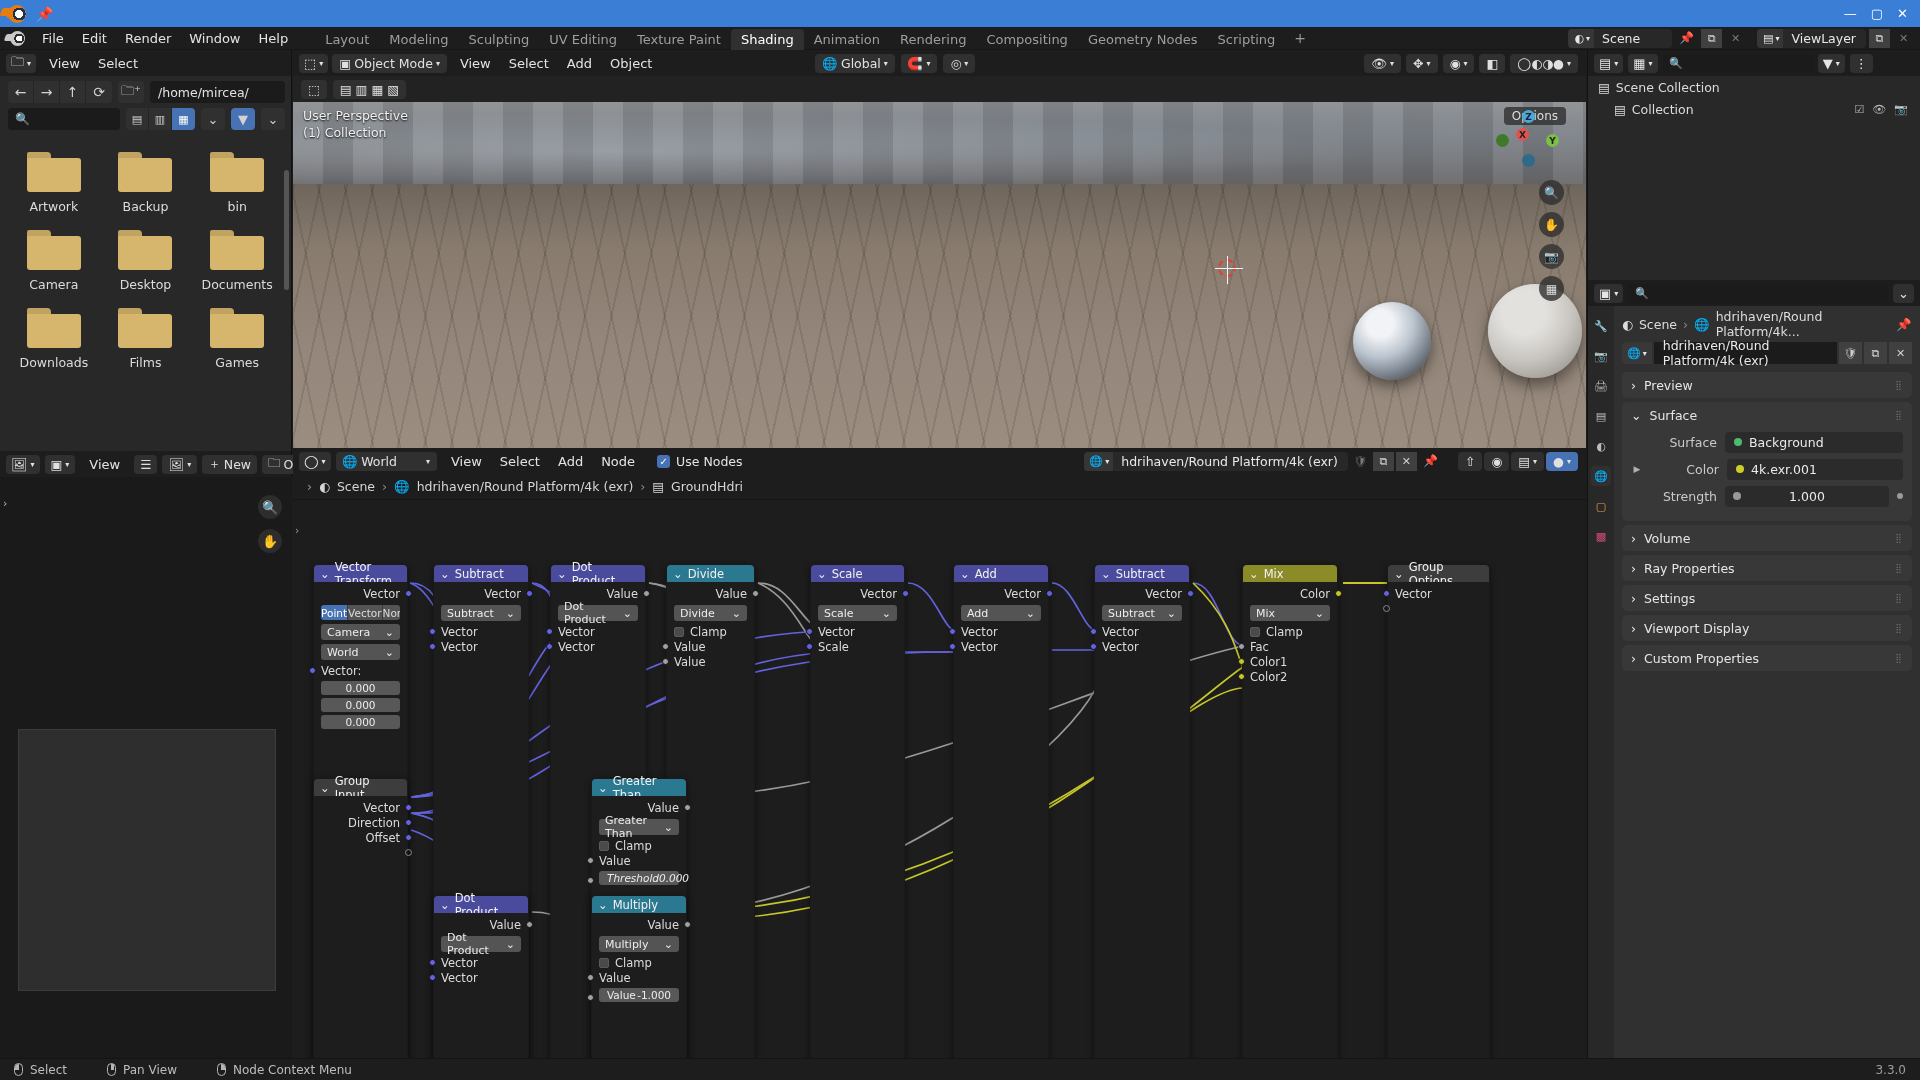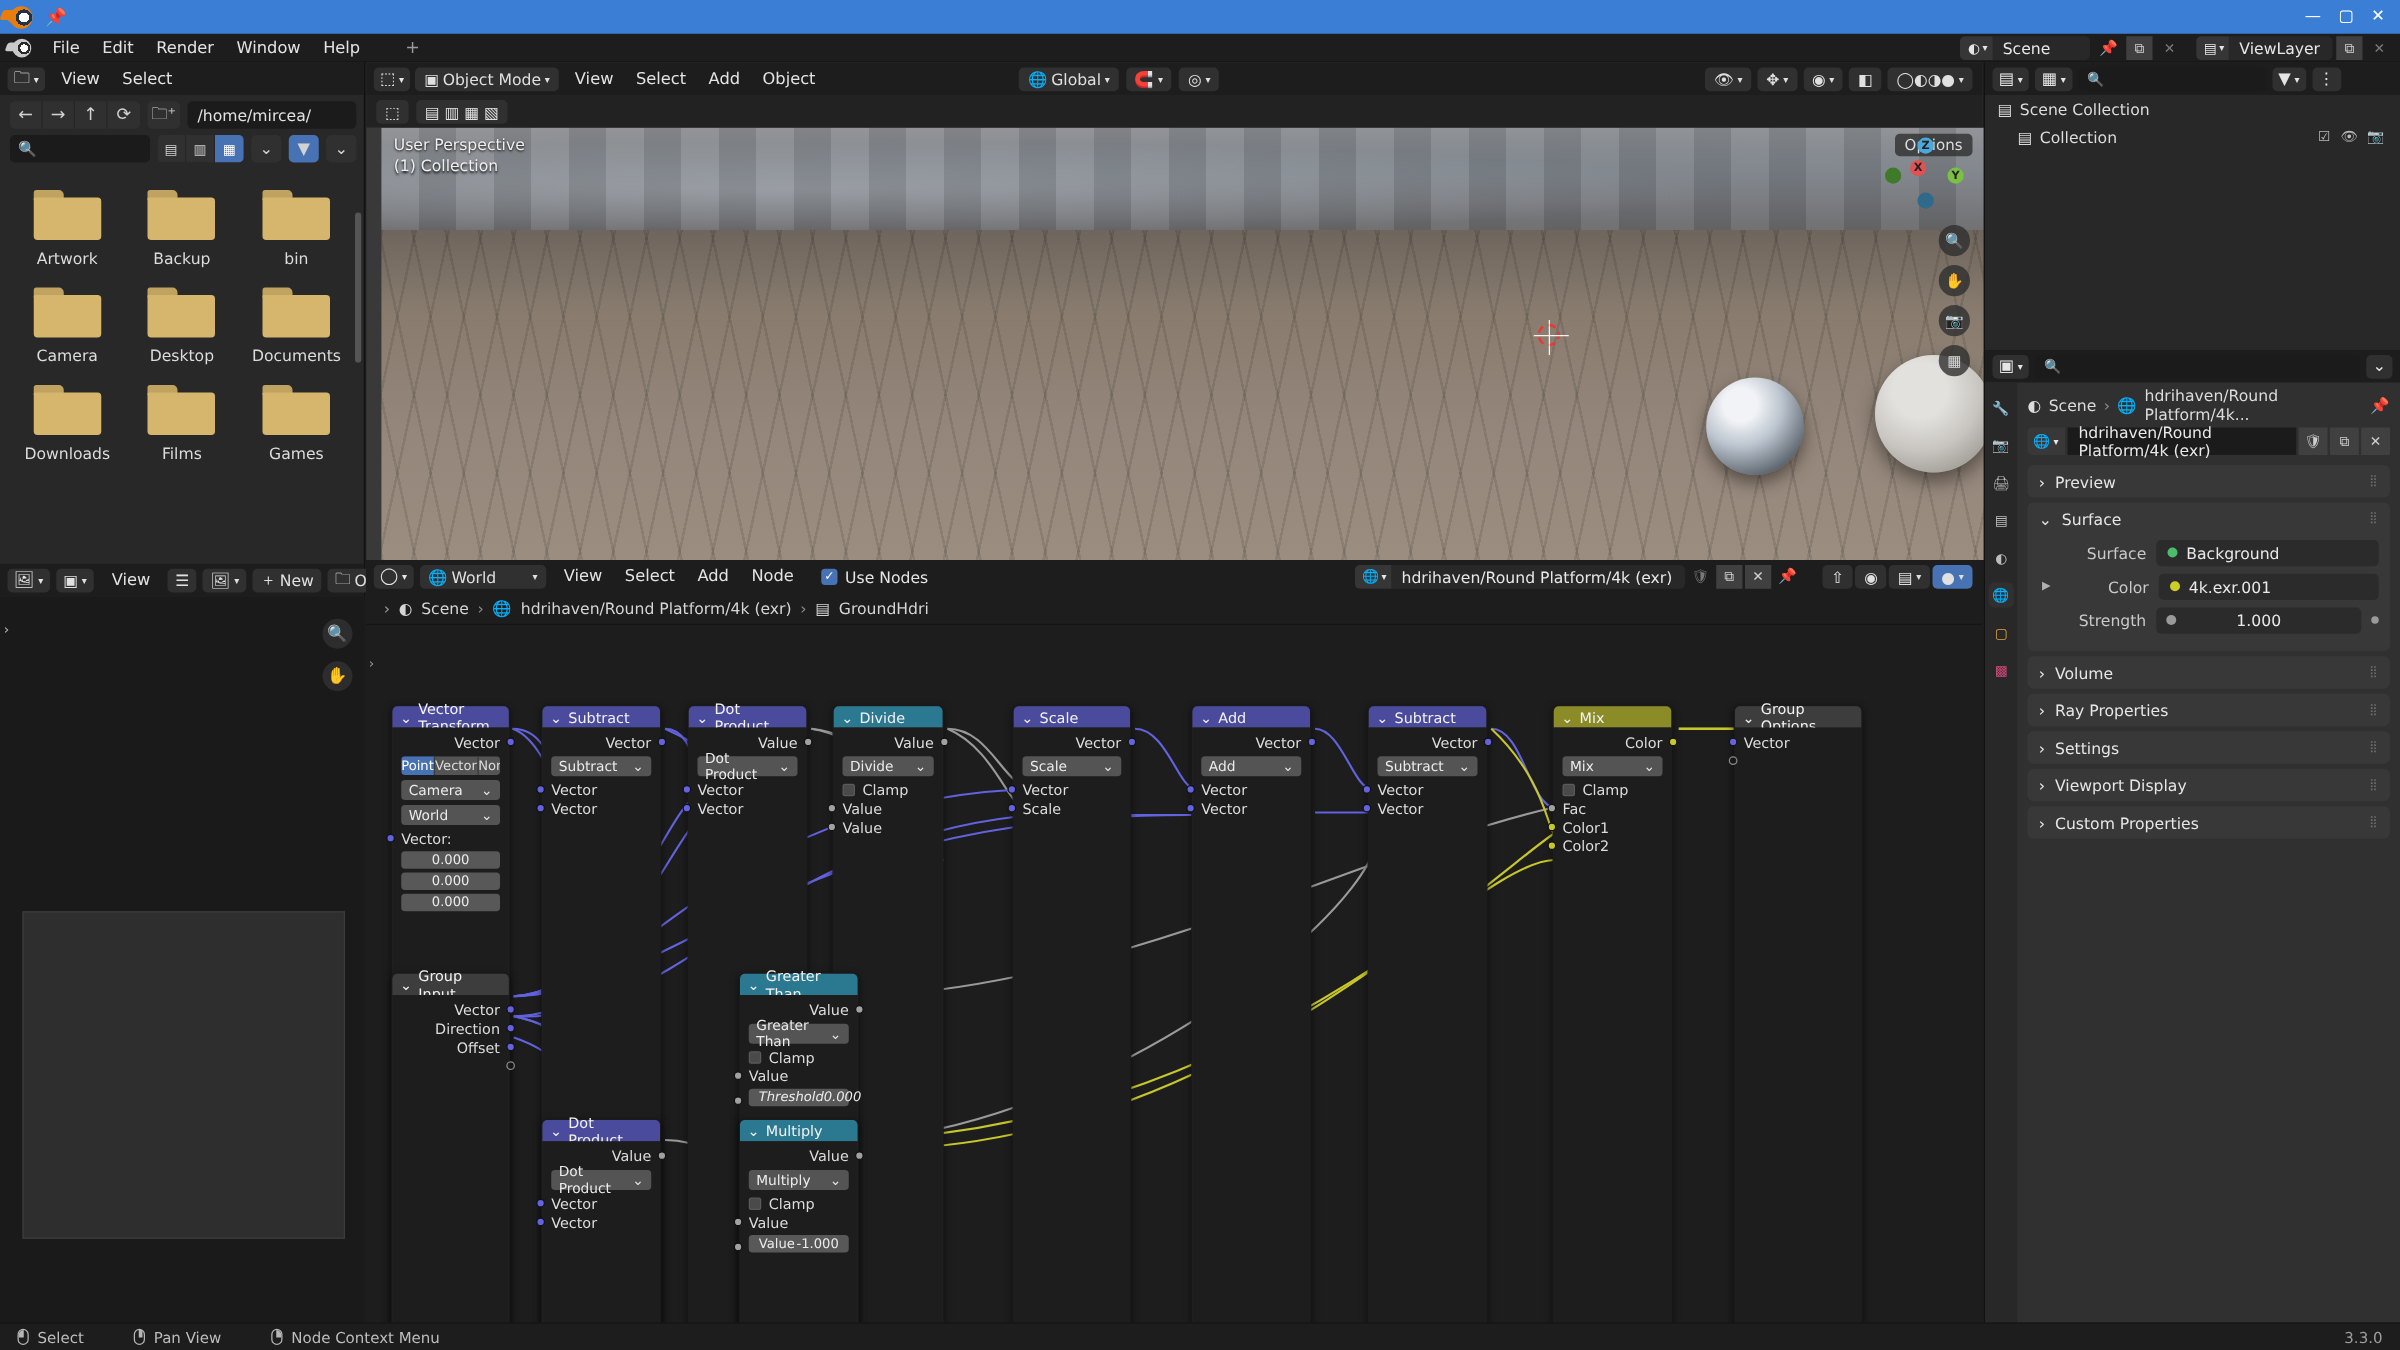--- a/index.html
+++ b/index.html
@@ -74,21 +74,21 @@
   .ie-img { position:absolute; left:18px; top:252px; width:258px; height:262px; background:#2e2e2e; border:1px solid #3c3c3c;}
   .ie-sidewidget { position:absolute; right:10px; top:18px; display:flex; flex-direction:column; gap:10px; align-items:center;}
   .circbtn { width:24px;height:24px;border-radius:50%; background:#3a3a3a99; display:flex;align-items:center;justify-content:center; color:#ddd; font-size:13px;}
   .ie-arrow { position:absolute; left:3px; top:20px; color:#bbb; font-size:11px;}
 
   
   .viewport { position:absolute; left:293px; top:0; width:1293px; height:398px; background:#393939;}
   .vp-header { height:26px; background:#1d1d1d; display:flex; align-items:center; gap:4px; padding-left:6px; position:relative; z-index:5;}
   .vp-header2 { height:26px; background:#222; display:flex; align-items:center; gap:6px; padding-left:8px; position:relative; z-index:5;}
   .vp-chip{display:flex;align-items:center;gap:3px;background:#303030;border-radius:4px;padding:2px 7px;height:19px;font-size:12.5px;color:#e0e0e0;}
-  .vp-scene { position:absolute; left:12px; top:52px; width:1293px; height:346px; overflow:hidden;}
+  .vp-scene { position:absolute; left:0; top:52px; width:1293px; height:346px; overflow:hidden;}
   .sky { position:absolute;left:0;top:0;width:1293px;height:82px;
      background:linear-gradient(180deg,#8d8f92 0%, #7e8288 40%, #6a6a6c 100%);}
   .sky:after{content:"";position:absolute;left:0;top:0;width:100%;height:100%;
      background:repeating-linear-gradient(90deg, rgba(255,255,255,.05) 0 30px, rgba(0,0,0,.08) 30px 60px),
                 radial-gradient(ellipse at 25% 60%, rgba(200,210,220,.35), transparent 55%),
                 radial-gradient(ellipse at 70% 35%, rgba(120,130,140,.4), transparent 50%);}
   .ground { position:absolute;left:0;top:82px;width:1293px;height:264px;
      background:linear-gradient(180deg,#6e655c 0%, #897c6f 25%, #94867a 60%, #9b8d80 100%);}
   .ground:after{content:"";position:absolute;inset:0;
      background:repeating-linear-gradient(78deg, rgba(0,0,0,.10) 0 2px, transparent 2px 26px),
@@ -199,20 +199,33 @@
   <div class="topbar">
     <div class="tb-blenderico"></div>
     <div id="menus" style="display:flex">
         <div class="menu-item">File</div>
         <div class="menu-item">Edit</div>
         <div class="menu-item">Render</div>
         <div class="menu-item">Window</div>
         <div class="menu-item">Help</div>
       </div>
     <div class="ws-sep"></div>
+    <div id="workspaces" style="display:flex;align-items:flex-end;height:23px;">
+        <div class="ws-tab">Layout</div>
+        <div class="ws-tab">Modeling</div>
+        <div class="ws-tab">Sculpting</div>
+        <div class="ws-tab">UV Editing</div>
+        <div class="ws-tab">Texture Paint</div>
+        <div class="ws-tab active">Shading</div>
+        <div class="ws-tab">Animation</div>
+        <div class="ws-tab">Rendering</div>
+        <div class="ws-tab">Compositing</div>
+        <div class="ws-tab">Geometry Nodes</div>
+        <div class="ws-tab">Scripting</div>
+      </div>
     <div class="ws-plus">+</div>
     <div class="topbar-right">
       <div class="idblock">
         <div class="idico">◐<span style="font-size:8px">▾</span></div>
         <div class="idname">Scene</div>
       </div>
       <span class="pin-small">📌</span>
       <div class="idbtn">⧉</div>
       <div class="idbtn dim">✕</div>
       <div class="idblock" style="margin-left:8px">

